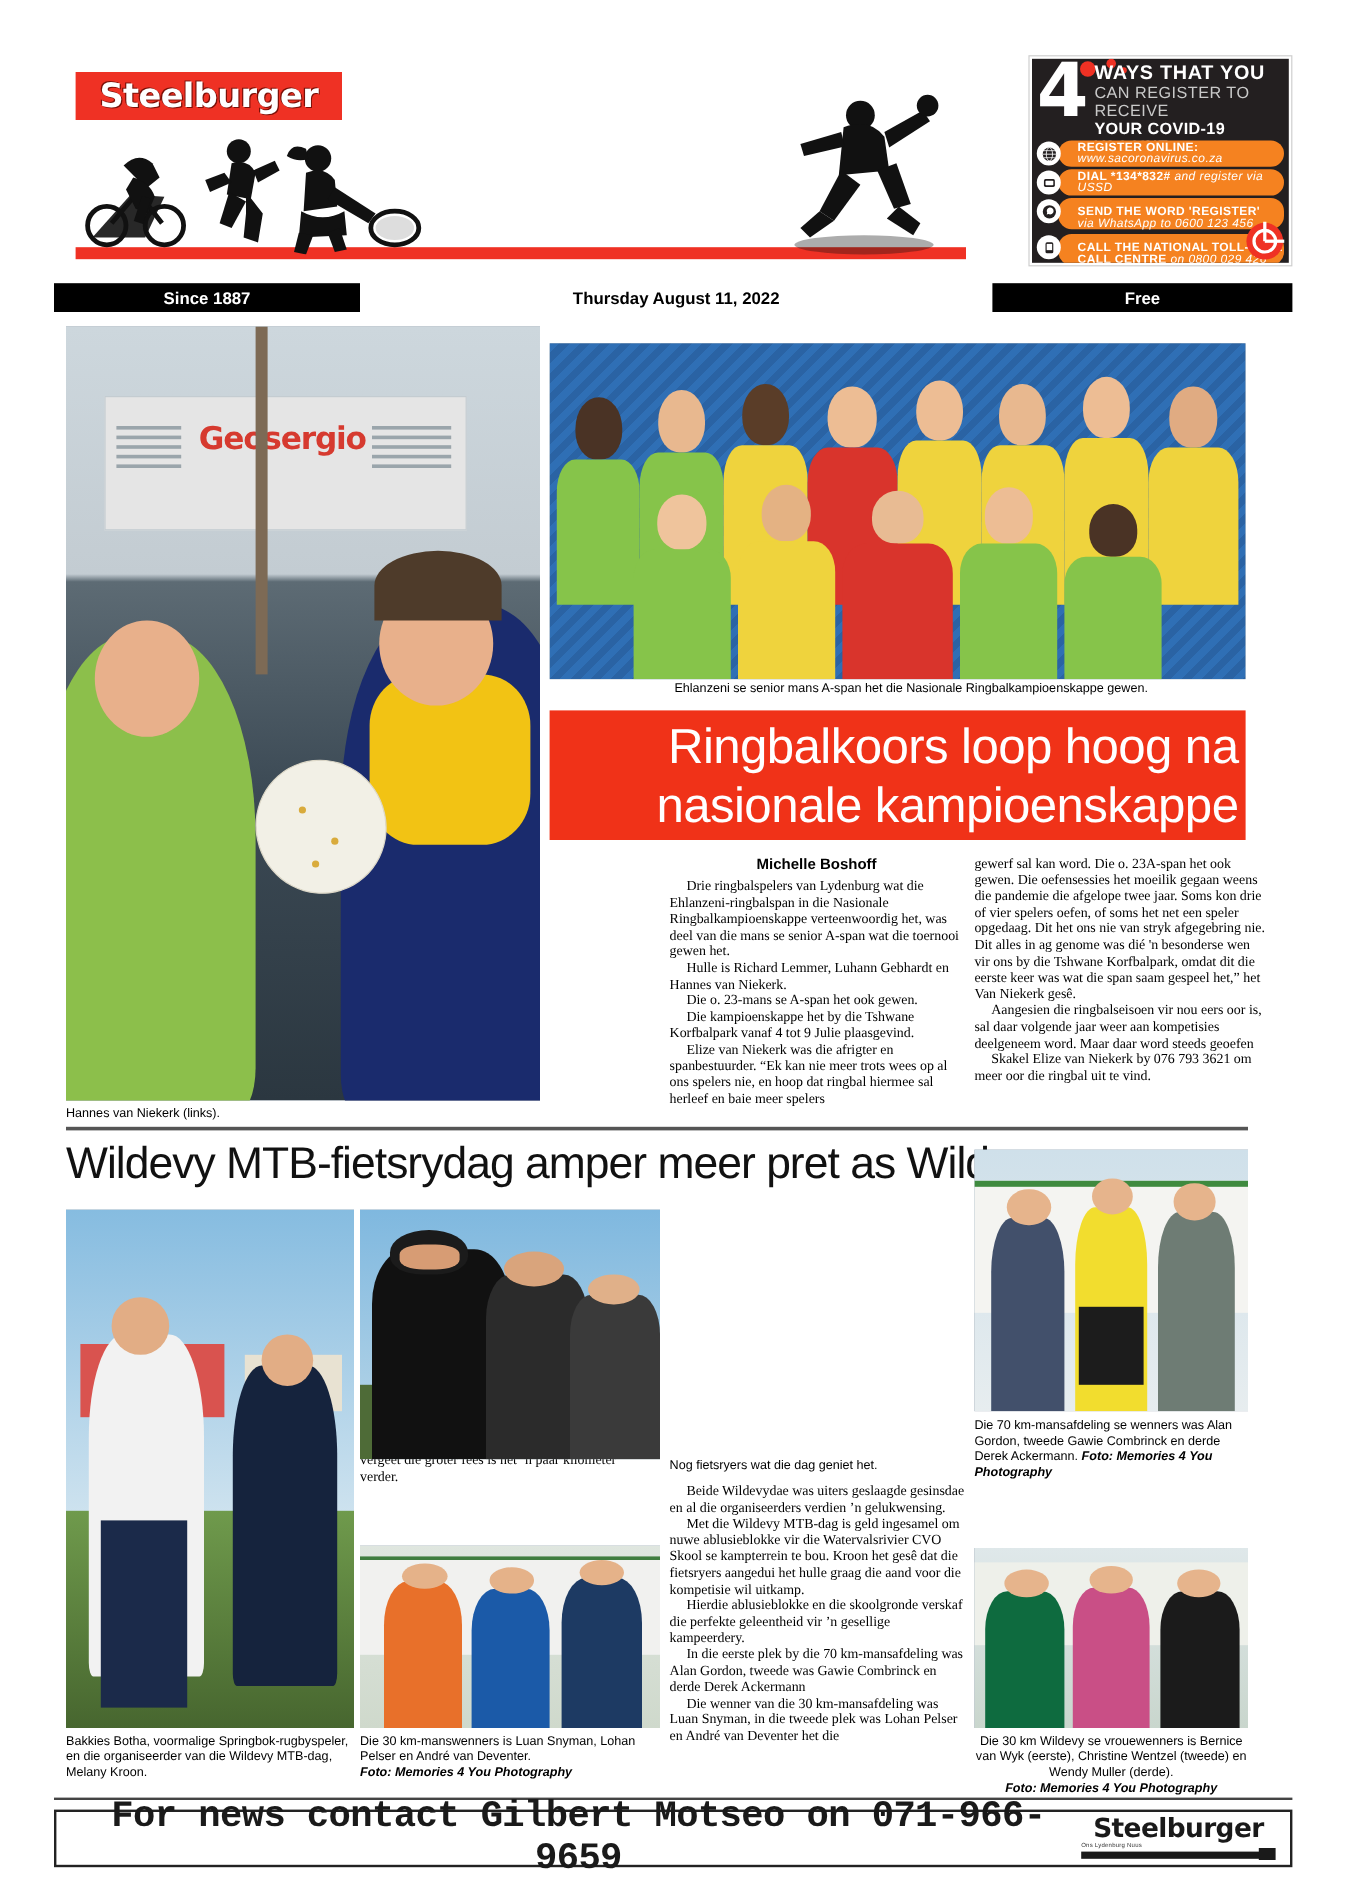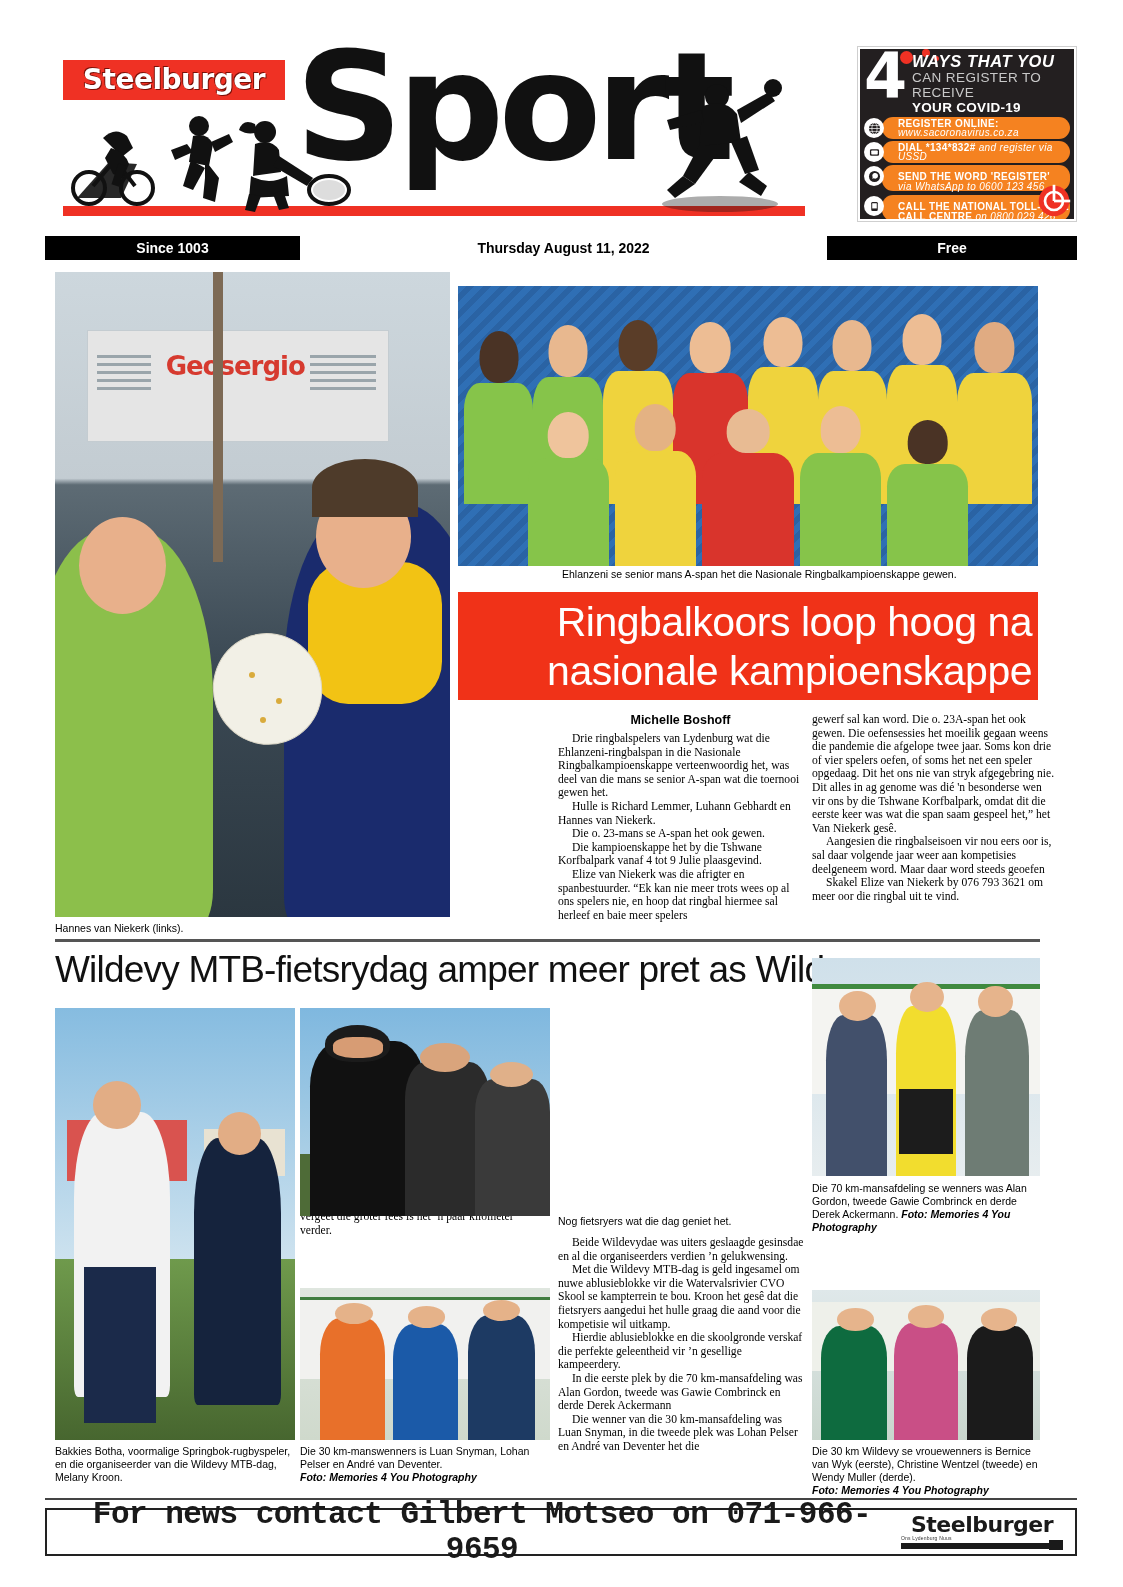--- a/index.html
+++ b/index.html
@@ -20,21 +20,21 @@
   .silhouettes{position:absolute;left:14px;top:56px;width:330px;height:110px;}
   .athlete-big{position:absolute;left:600px;top:30px;width:150px;height:140px;}
 
   
   .covidad{position:absolute;left:812px;top:0px;width:220px;height:176px;border:1px solid #cfcfcf;background:#fff;box-sizing:border-box;padding:2px;}
   .covid-inner{position:relative;width:100%;height:100%;background:#231f20;overflow:hidden;}
   .covid-top{position:relative;height:66px;}
   .big4{position:absolute;left:4px;top:-4px;font-size:62px;line-height:62px;font-weight:bold;color:#fff;font-family:"DejaVu Sans",sans-serif;}
   .virus{position:absolute;background:#ef3124;border-radius:50%;}
   .covid-head{position:absolute;left:52px;top:4px;right:2px;}
-  .ch1{font-size:16.5px;font-weight:bold;color:#fff;letter-spacing:0.6px;line-height:17px;font-style:italic;}
+  .ch1{font-size:16.5px;font-weight:bold;color:#fff;letter-spacing:0.6px;line-height:17px;}
   .ch2{font-size:13.5px;color:#c9c9c9;letter-spacing:0.4px;line-height:15px;}
   .ch3{font-size:13.5px;font-weight:bold;color:#fff;letter-spacing:0.3px;line-height:15px;}
   .covid-row{position:relative;margin:2px 4px 2px 4px;height:22px;}
   .covid-pill{position:absolute;left:18px;top:0;right:0;height:22px;background:#f58220;border-radius:11px;padding-left:16px;box-sizing:border-box;
       display:flex;align-items:center;}
   .covid-pill.tall{height:26px;align-items:flex-end;padding-top:2px;}
   .covid-row.tall{height:28px;}
   .cp-txt{font-size:10px;color:#fff;font-weight:bold;letter-spacing:0.35px;line-height:9.5px;}
   .cp-txt i{font-weight:normal;font-style:italic;}
   .covid-ic{position:absolute;left:0;top:1px;width:20px;height:20px;border-radius:50%;background:#fff;
@@ -134,21 +134,21 @@
 
   
   .cap{font-family:"Liberation Sans",sans-serif;font-size:10.5px;line-height:13px;color:#000;}
   .cap b{font-style:italic;font-weight:bold;}
   .cap-team{position:absolute;left:562px;top:568px;width:472px;font-size:10.5px;}
   .cap-rugby{position:absolute;left:55px;top:922px;width:330px;}
   .cap-nog{position:absolute;left:558px;top:1215px;width:245px;}
   .cap-bakkies{position:absolute;left:55px;top:1445px;width:240px;}
   .cap-30men{position:absolute;left:300px;top:1445px;width:250px;}
   .cap-70km{position:absolute;left:812px;top:1182px;width:228px;}
-  .cap-30women{position:absolute;left:812px;top:1445px;width:228px;}
+  .cap-30women{position:absolute;left:812px;top:1445px;width:228px;text-align:center;}
 
   
   .hl-red{position:absolute;left:458px;top:592px;width:580px;height:108px;background:#f03218;}
   .hl-red .t{position:absolute;left:0;right:6px;top:6px;text-align:right;color:#fff;font-size:41px;line-height:49px;
      font-family:"Liberation Sans",sans-serif;font-weight:normal;letter-spacing:-0.5px;}
   .hl-black{position:absolute;left:55px;top:948px;width:985px;font-size:37px;line-height:43px;font-weight:normal;
      font-family:"Liberation Sans",sans-serif;letter-spacing:-0.8px;color:#111;}
 
   .rule{position:absolute;background:#555;height:3px;}
   #rule-mid{left:55px;top:939px;width:985px;}
@@ -175,21 +175,20 @@
 </head>
 <body>
 
 <div class="page">
 
   <div class="masthead">
     <div class="mh-left">
       <div class="steelburger-box">
         <span>Steelburger</span>
       </div>
-      <div class="sport-word">Sport</div>
       <div class="red-baseline"></div>
 
       <svg class="silhouettes" viewBox="0 0 330 110">
 
         <g fill="#111">
           <path d="M18 96 L50 60 L78 62 L62 96 Z" opacity="0.9"></path>
           <circle cx="30" cy="86" r="16" fill="none" stroke="#111" stroke-width="4"></circle>
           <circle cx="78" cy="86" r="16" fill="none" stroke="#111" stroke-width="4"></circle>
           <path d="M34 84 L56 58 L76 84" fill="none" stroke="#111" stroke-width="4"></path>
           <path d="M44 36 q12 -12 24 -2 l6 12 -10 8 -8 -6 z"></path>
@@ -308,21 +307,21 @@
           <circle cx="20" cy="20" r="17" fill="#ef3124"></circle>
           <circle cx="20" cy="20" r="10" fill="none" stroke="#fff" stroke-width="3"></circle>
           <rect x="18.5" y="2" width="3" height="18" fill="#fff"></rect>
           <rect x="20" y="18.5" width="18" height="3" fill="#fff"></rect>
         </svg>
       </div>
     </div>
   </div>
 
   <div class="datestrip">
-    <div class="ds-blk ds-since">Since 1003</div>
+    <div class="ds-blk ds-since">Since 1887</div>
     <div class="ds-wht ds-date">Thursday August 11, 2022</div>
     <div class="ds-blk ds-free">Free</div>
   </div>
 
   <div class="photo" id="photo-rugby">
     <div class="bg1"></div>
     <div class="banner">
         <div class="l1"></div>
         <div class="gs">Geosergio</div>
         <div class="l2"></div>

